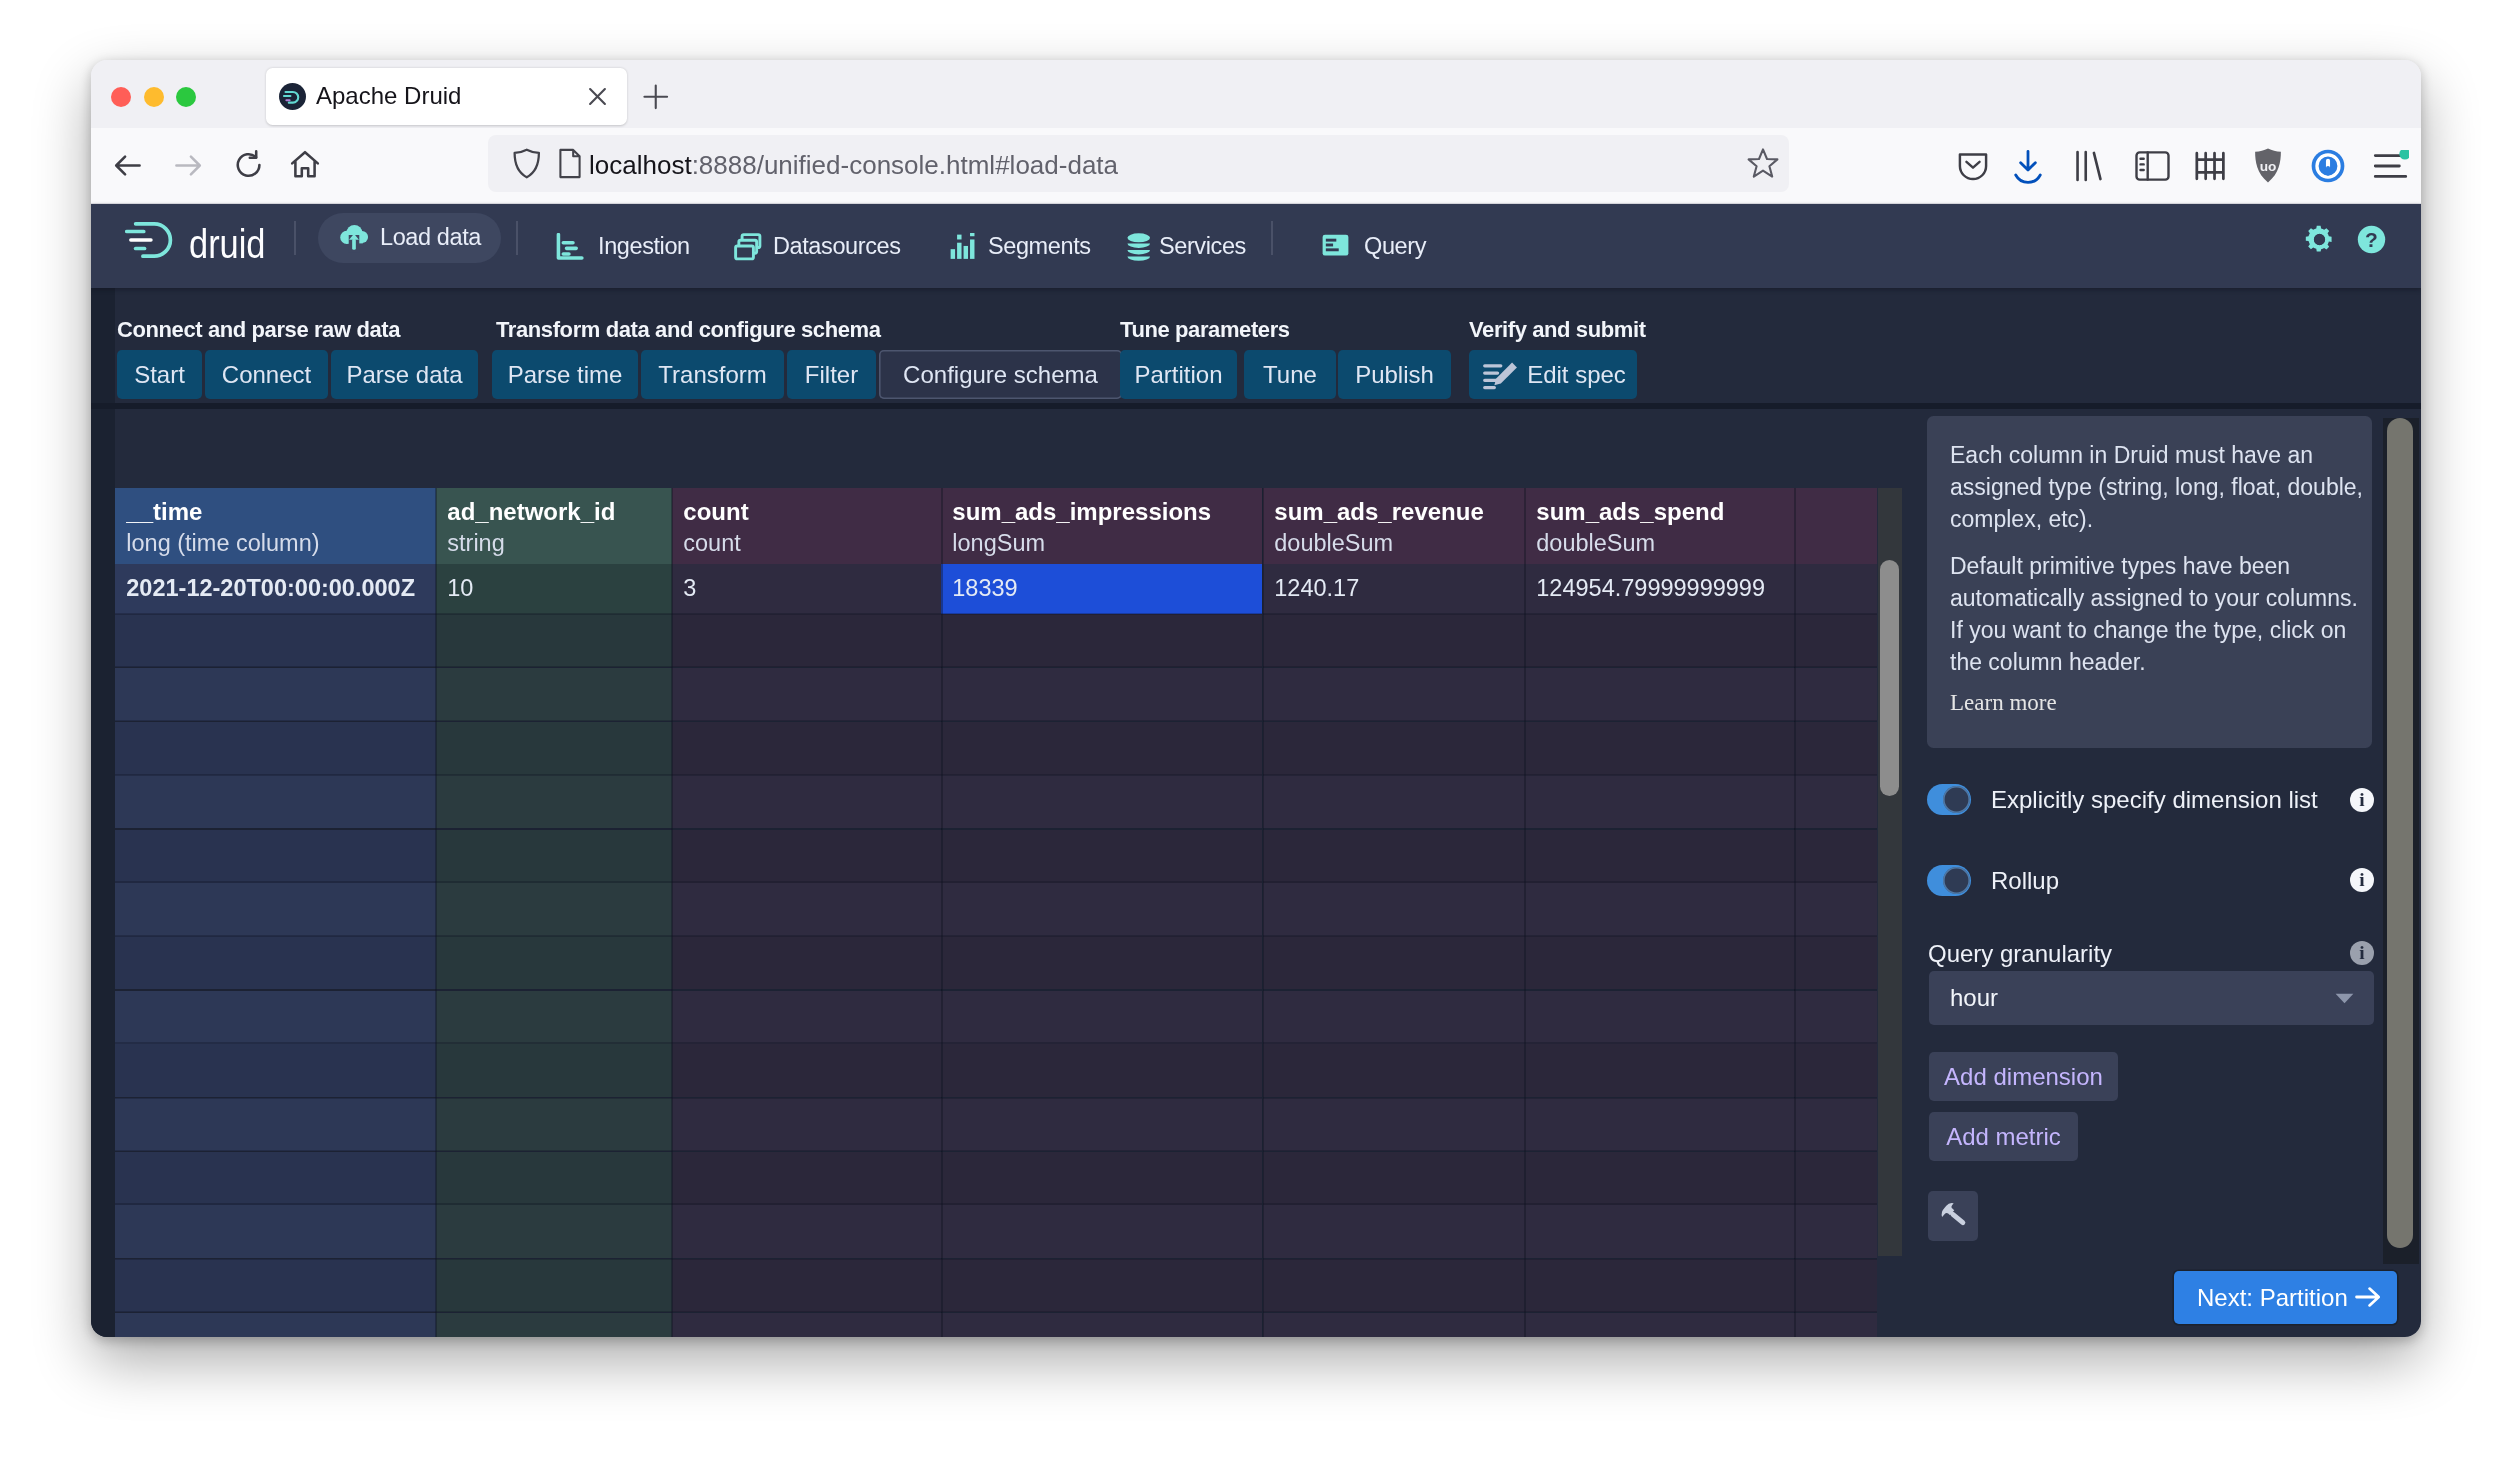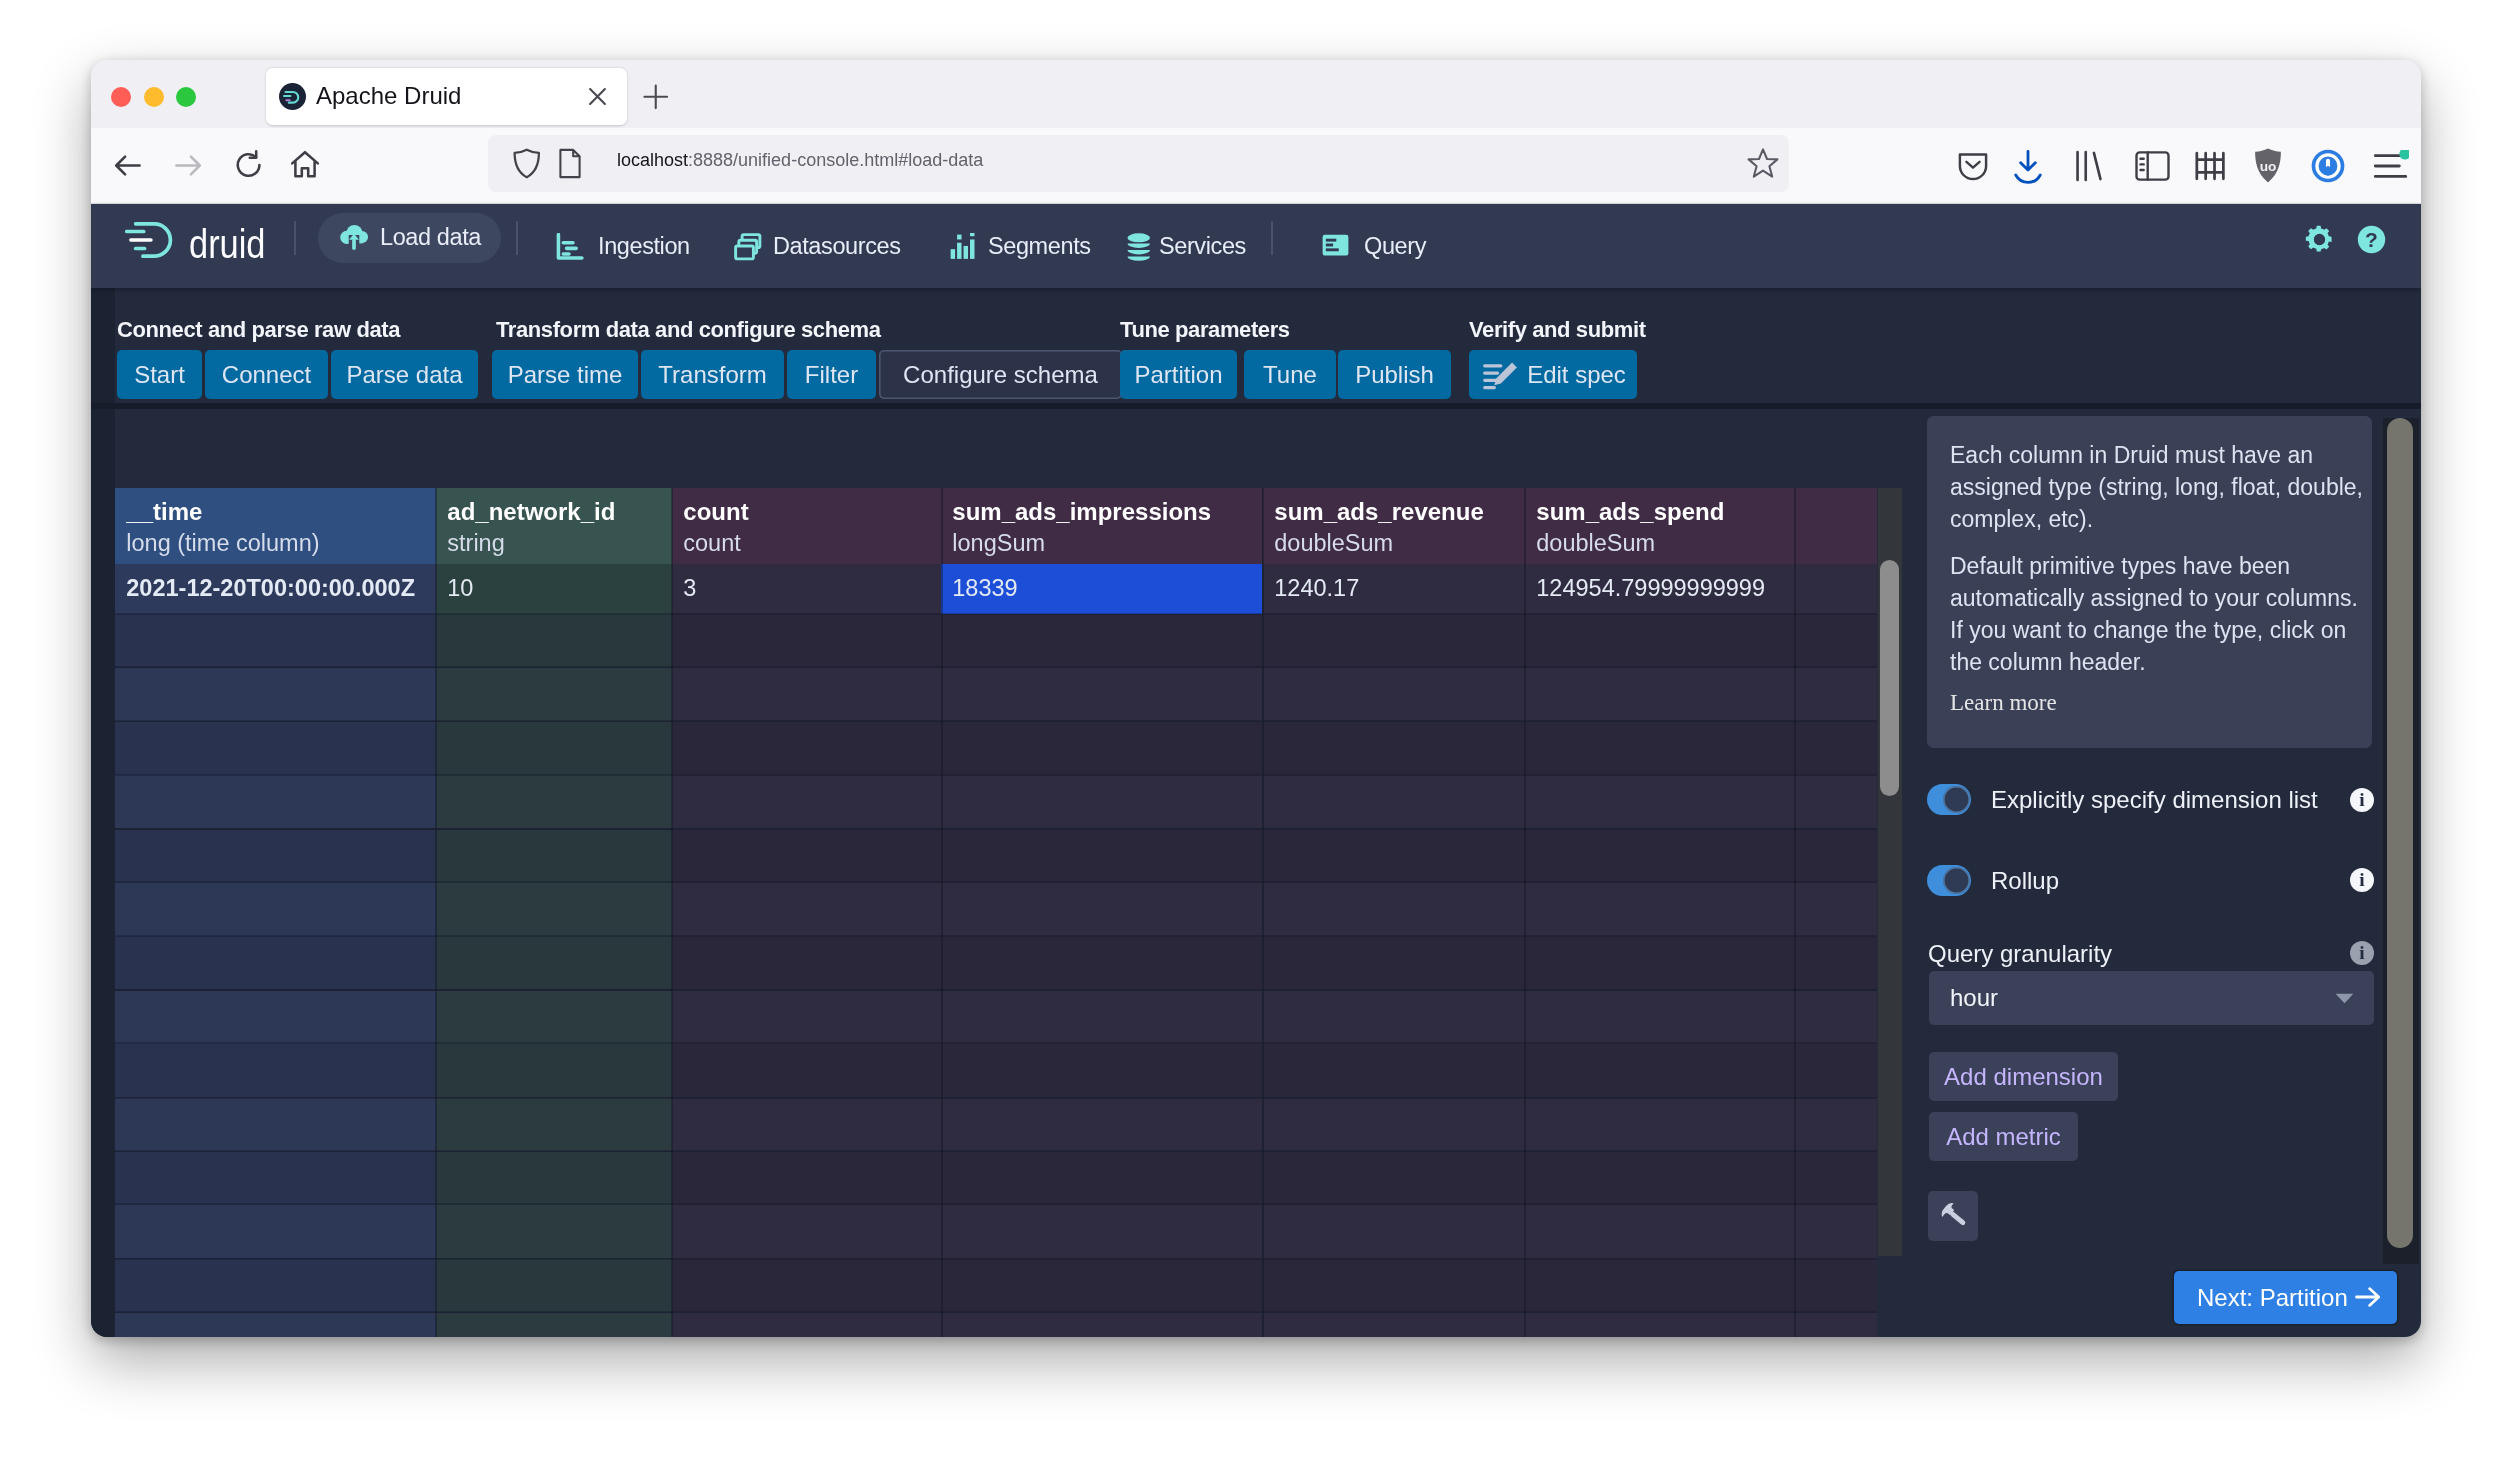--- a/index.html
+++ b/index.html
@@ -15,21 +15,21 @@
 .icon { position:absolute; }
 
 #app { position:absolute; left:0; top:144px; width:100%; height:1133px; background:#232a3c; }
 #gutter { position:absolute; left:0; top:0; width:24px; height:1133px; background:#1b2231; }
 #dheader { position:absolute; left:0; top:0; width:100%; height:84px; background:#323a52; box-shadow:0 1.6px 4.9px rgba(10,14,24,.45); }
 .navtext { color:#e8edf8; font-size:23.5px; letter-spacing:-0.4px; }
 .sep { position:absolute; top:17px; width:1.6px; height:34px; background:#4a5168; }
 #pill { position:absolute; left:227px; top:9px; width:183px; height:50px; background:#3e4760; border-radius:25px; }
 
 .steptitle { position:absolute; top:113px; color:#f2f5fa; font-size:22px; letter-spacing:-0.4px; font-weight:bold; white-space:nowrap; }
-.sbtn { position:absolute; top:146px; height:49px; background:#0369a1; border-radius:4.9px; color:#dfe6f3; font-size:24px; text-align:center; white-space:nowrap; }
+.sbtn { position:absolute; top:146px; height:49px; background:#0c4a6e; border-radius:4.9px; color:#dfe6f3; font-size:24px; text-align:center; white-space:nowrap; }
 .sbtn span { display:inline-block; line-height:49px; }
 .sbtn.active { background:#2c3349; box-shadow:inset 0 0 0 1.6px #4d566f; }
 
 #search { position:absolute; left:24px; top:216px; width:405px; height:45px; background:#3a4158; border-radius:6.5px; color:#8d96ab; font-size:23.5px; line-height:45px; padding-left:19.4px; }
 
 #tbl { position:absolute; left:24px; top:284px; width:1763px; height:849px; overflow:hidden; }
 .col { position:absolute; top:0; height:100%; }
 .hd { position:absolute; left:0; top:0; width:100%; height:76px; padding:8px 0 0 11.3px; }
 .hd .n { font-size:24px; font-weight:bold; color:#fff; line-height:32px; }
 .hd .t { font-size:23.5px; color:#d6dcea; line-height:31px; }
@@ -91,21 +91,21 @@
     <svg class="icon" style="left:197px; top:21px;" width="34" height="32" viewBox="0 0 42 40">
       <path d="M5 18 L21 4 L37 18 M9 15 V34 H17 V24 H25 V34 H33 V15" stroke="#3e3e46" stroke-width="3.2" fill="none" stroke-linecap="round" stroke-linejoin="round"></path>
     </svg>
     <div id="urlbar">
       <svg class="icon" style="left:25px; top:13px;" width="27.5" height="31" viewBox="0 0 34 38">
         <path d="M17 2 C22 4.5 27 6 32 6 C32 17 30 29 17 36 C4 29 2 17 2 6 C7 6 12 4.5 17 2 Z" stroke="#42424a" stroke-width="2.8" fill="none" stroke-linejoin="round"></path>
       </svg>
       <svg class="icon" style="left:70px; top:13px;" width="24" height="31" viewBox="0 0 30 38">
         <path d="M3 2 H19 L27 10 V36 H3 Z M19 2 V10 H27" stroke="#42424a" stroke-width="2.6" fill="none" stroke-linejoin="round"></path>
       </svg>
-      <div class="abs" style="left:101px; top:14.6px; font-size:18px; color:#15141a;margin-left:28px;">localhost<span style="color:#62626c;">:8888/unified-console.html#load-data</span></div>
+      <div class="abs" style="left:101px; top:14.6px; font-size:26px; color:#15141a;">localhost<span style="color:#62626c;">:8888/unified-console.html#load-data</span></div>
       <svg class="icon" style="left:1259px; top:12px;" width="32" height="32" viewBox="0 0 40 40">
         <path d="M20 3 L25 15 L38 15.5 L28 24 L31.5 37 L20 29.5 L8.5 37 L12 24 L2 15.5 L15 15 Z" stroke="#5a5a64" stroke-width="2.6" fill="none" stroke-linejoin="round"></path>
       </svg>
     </div>
     <svg class="icon" style="left:1864px; top:20px;" width="36" height="36" viewBox="0 0 44 44">
       <path d="M6 8 H38 V22 a16 16 0 0 1 -32 0 Z" stroke="#3e3e46" stroke-width="3" fill="none" stroke-linejoin="round"></path>
       <path d="M14 17 l8 7 l8 -7" stroke="#3e3e46" stroke-width="3" fill="none" stroke-linecap="round" stroke-linejoin="round"></path>
     </svg>
     <svg class="icon" style="left:1919px; top:20px;" width="36" height="36" viewBox="0 0 44 44">
       <path d="M22 4 V26 M13 18 L22 27 L31 18" stroke="#0250bb" stroke-width="3.4" fill="none" stroke-linecap="round" stroke-linejoin="round"></path>

